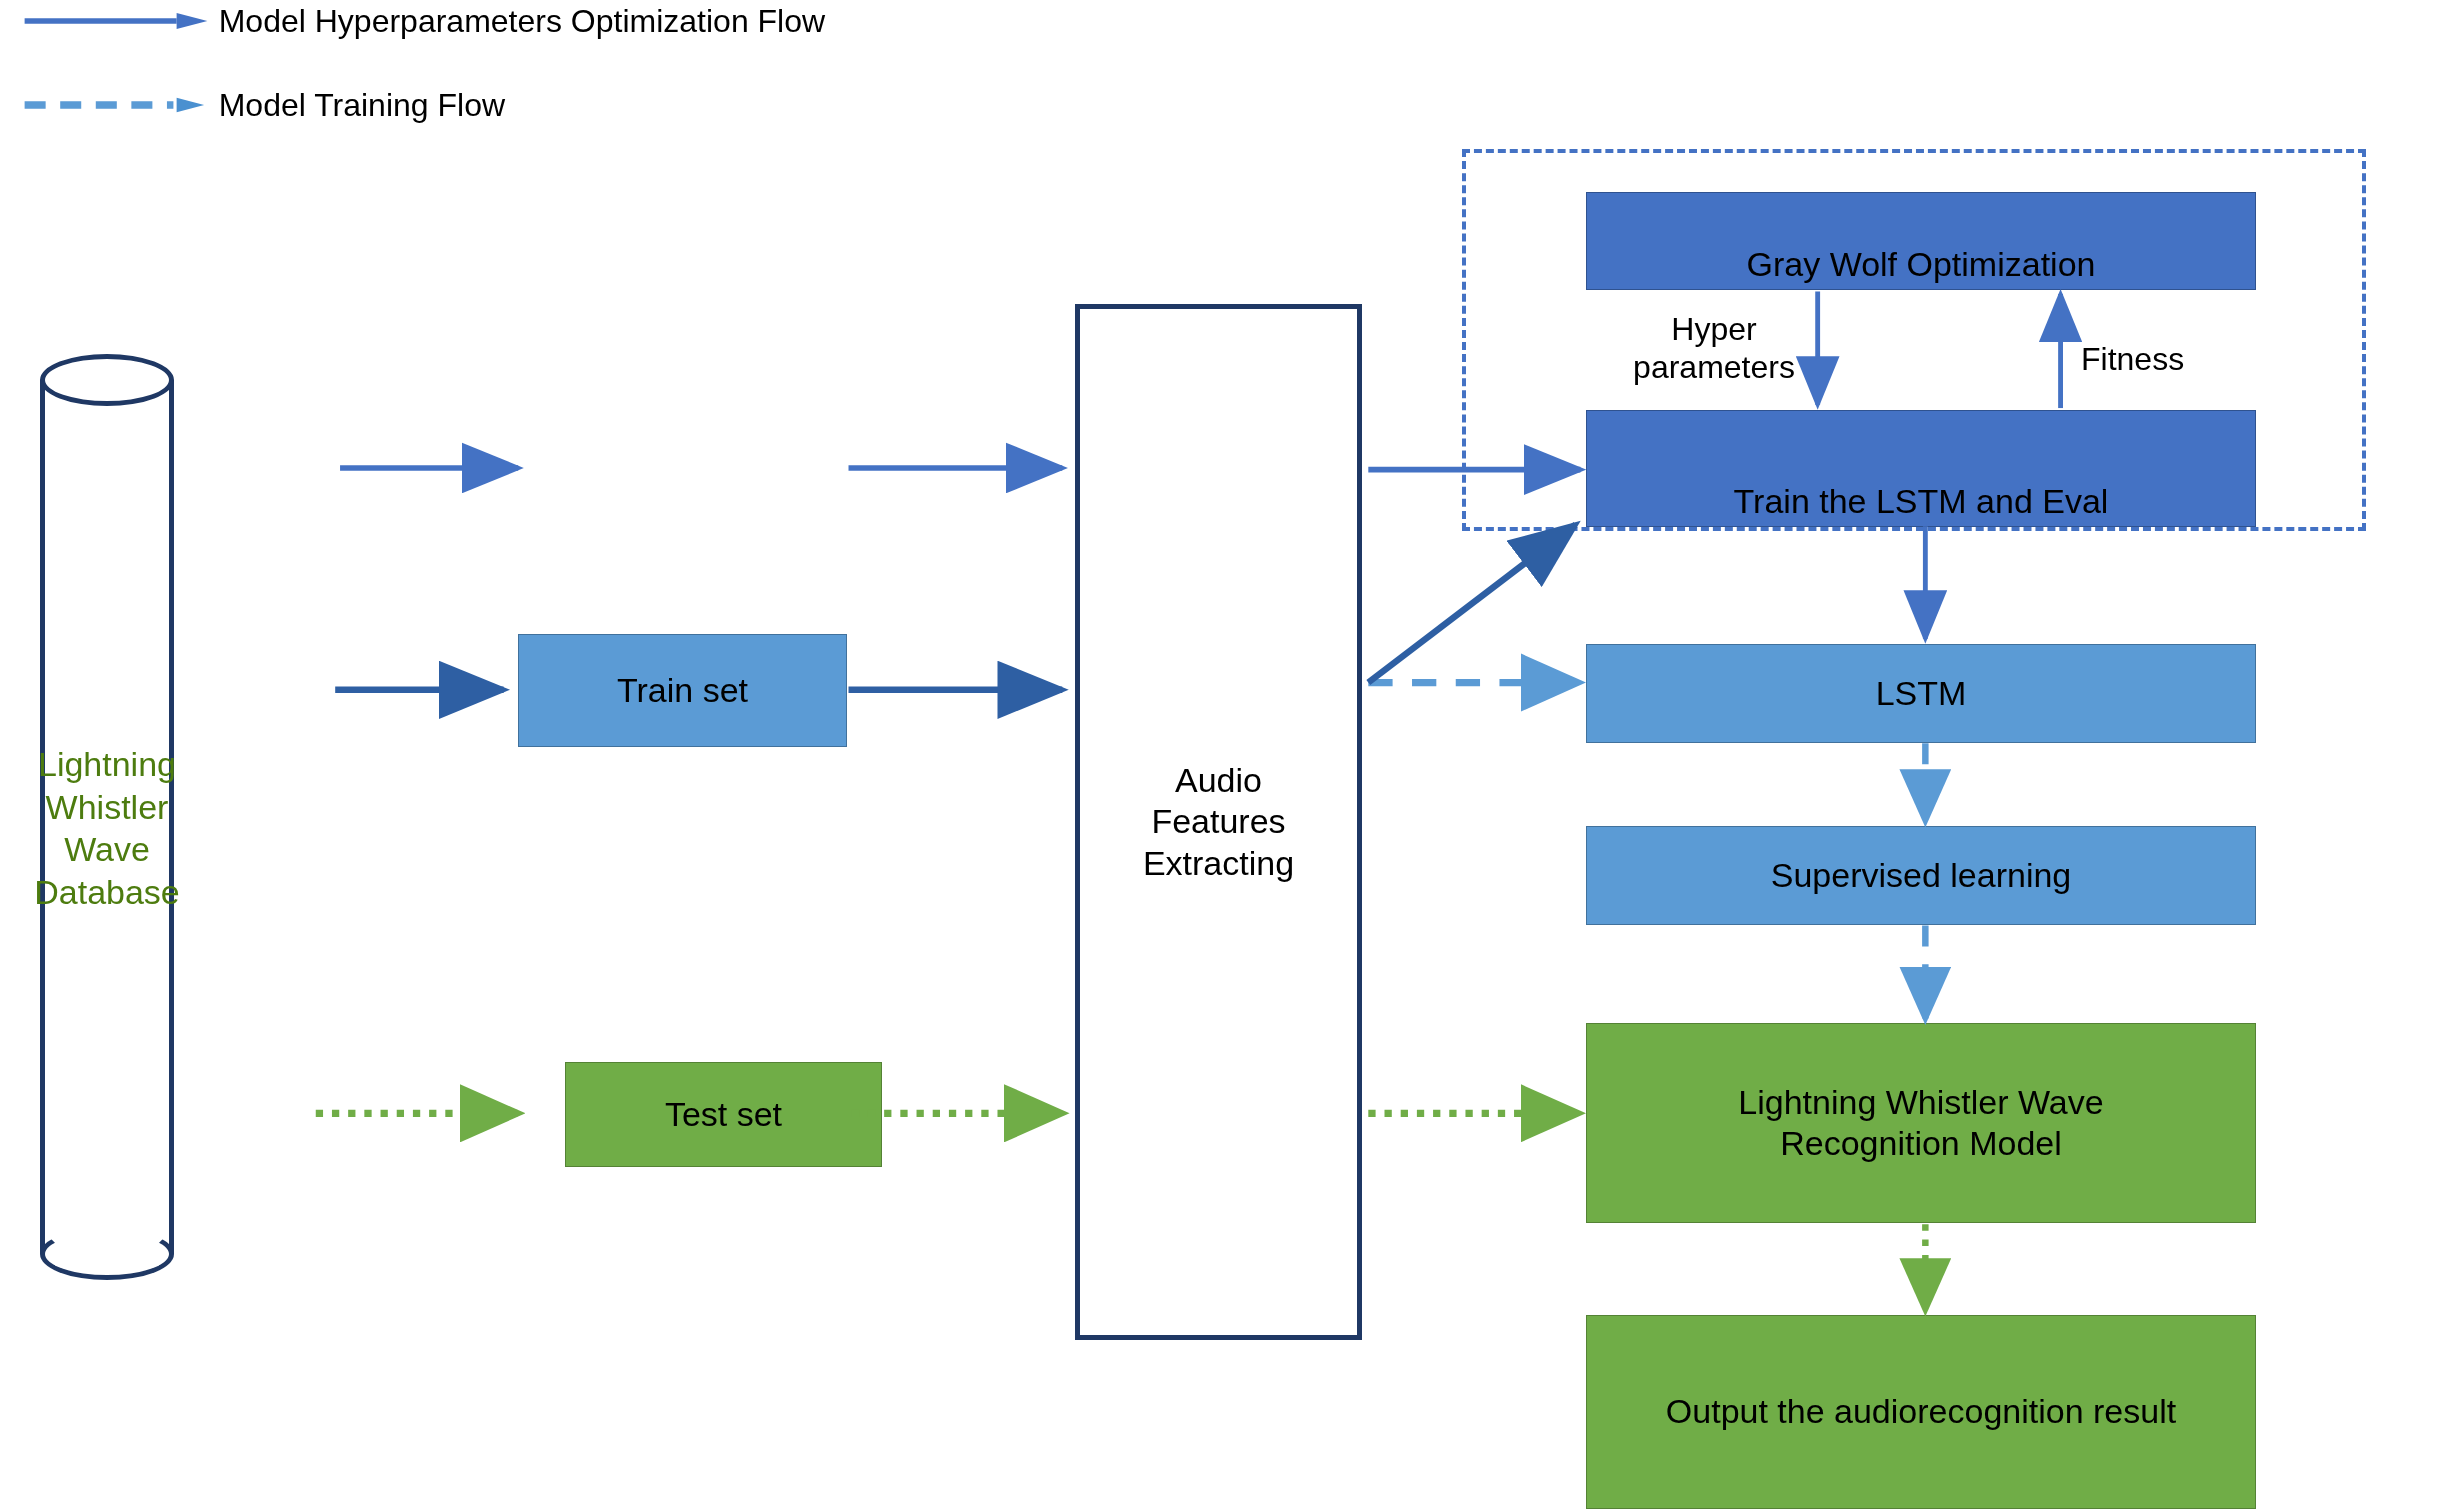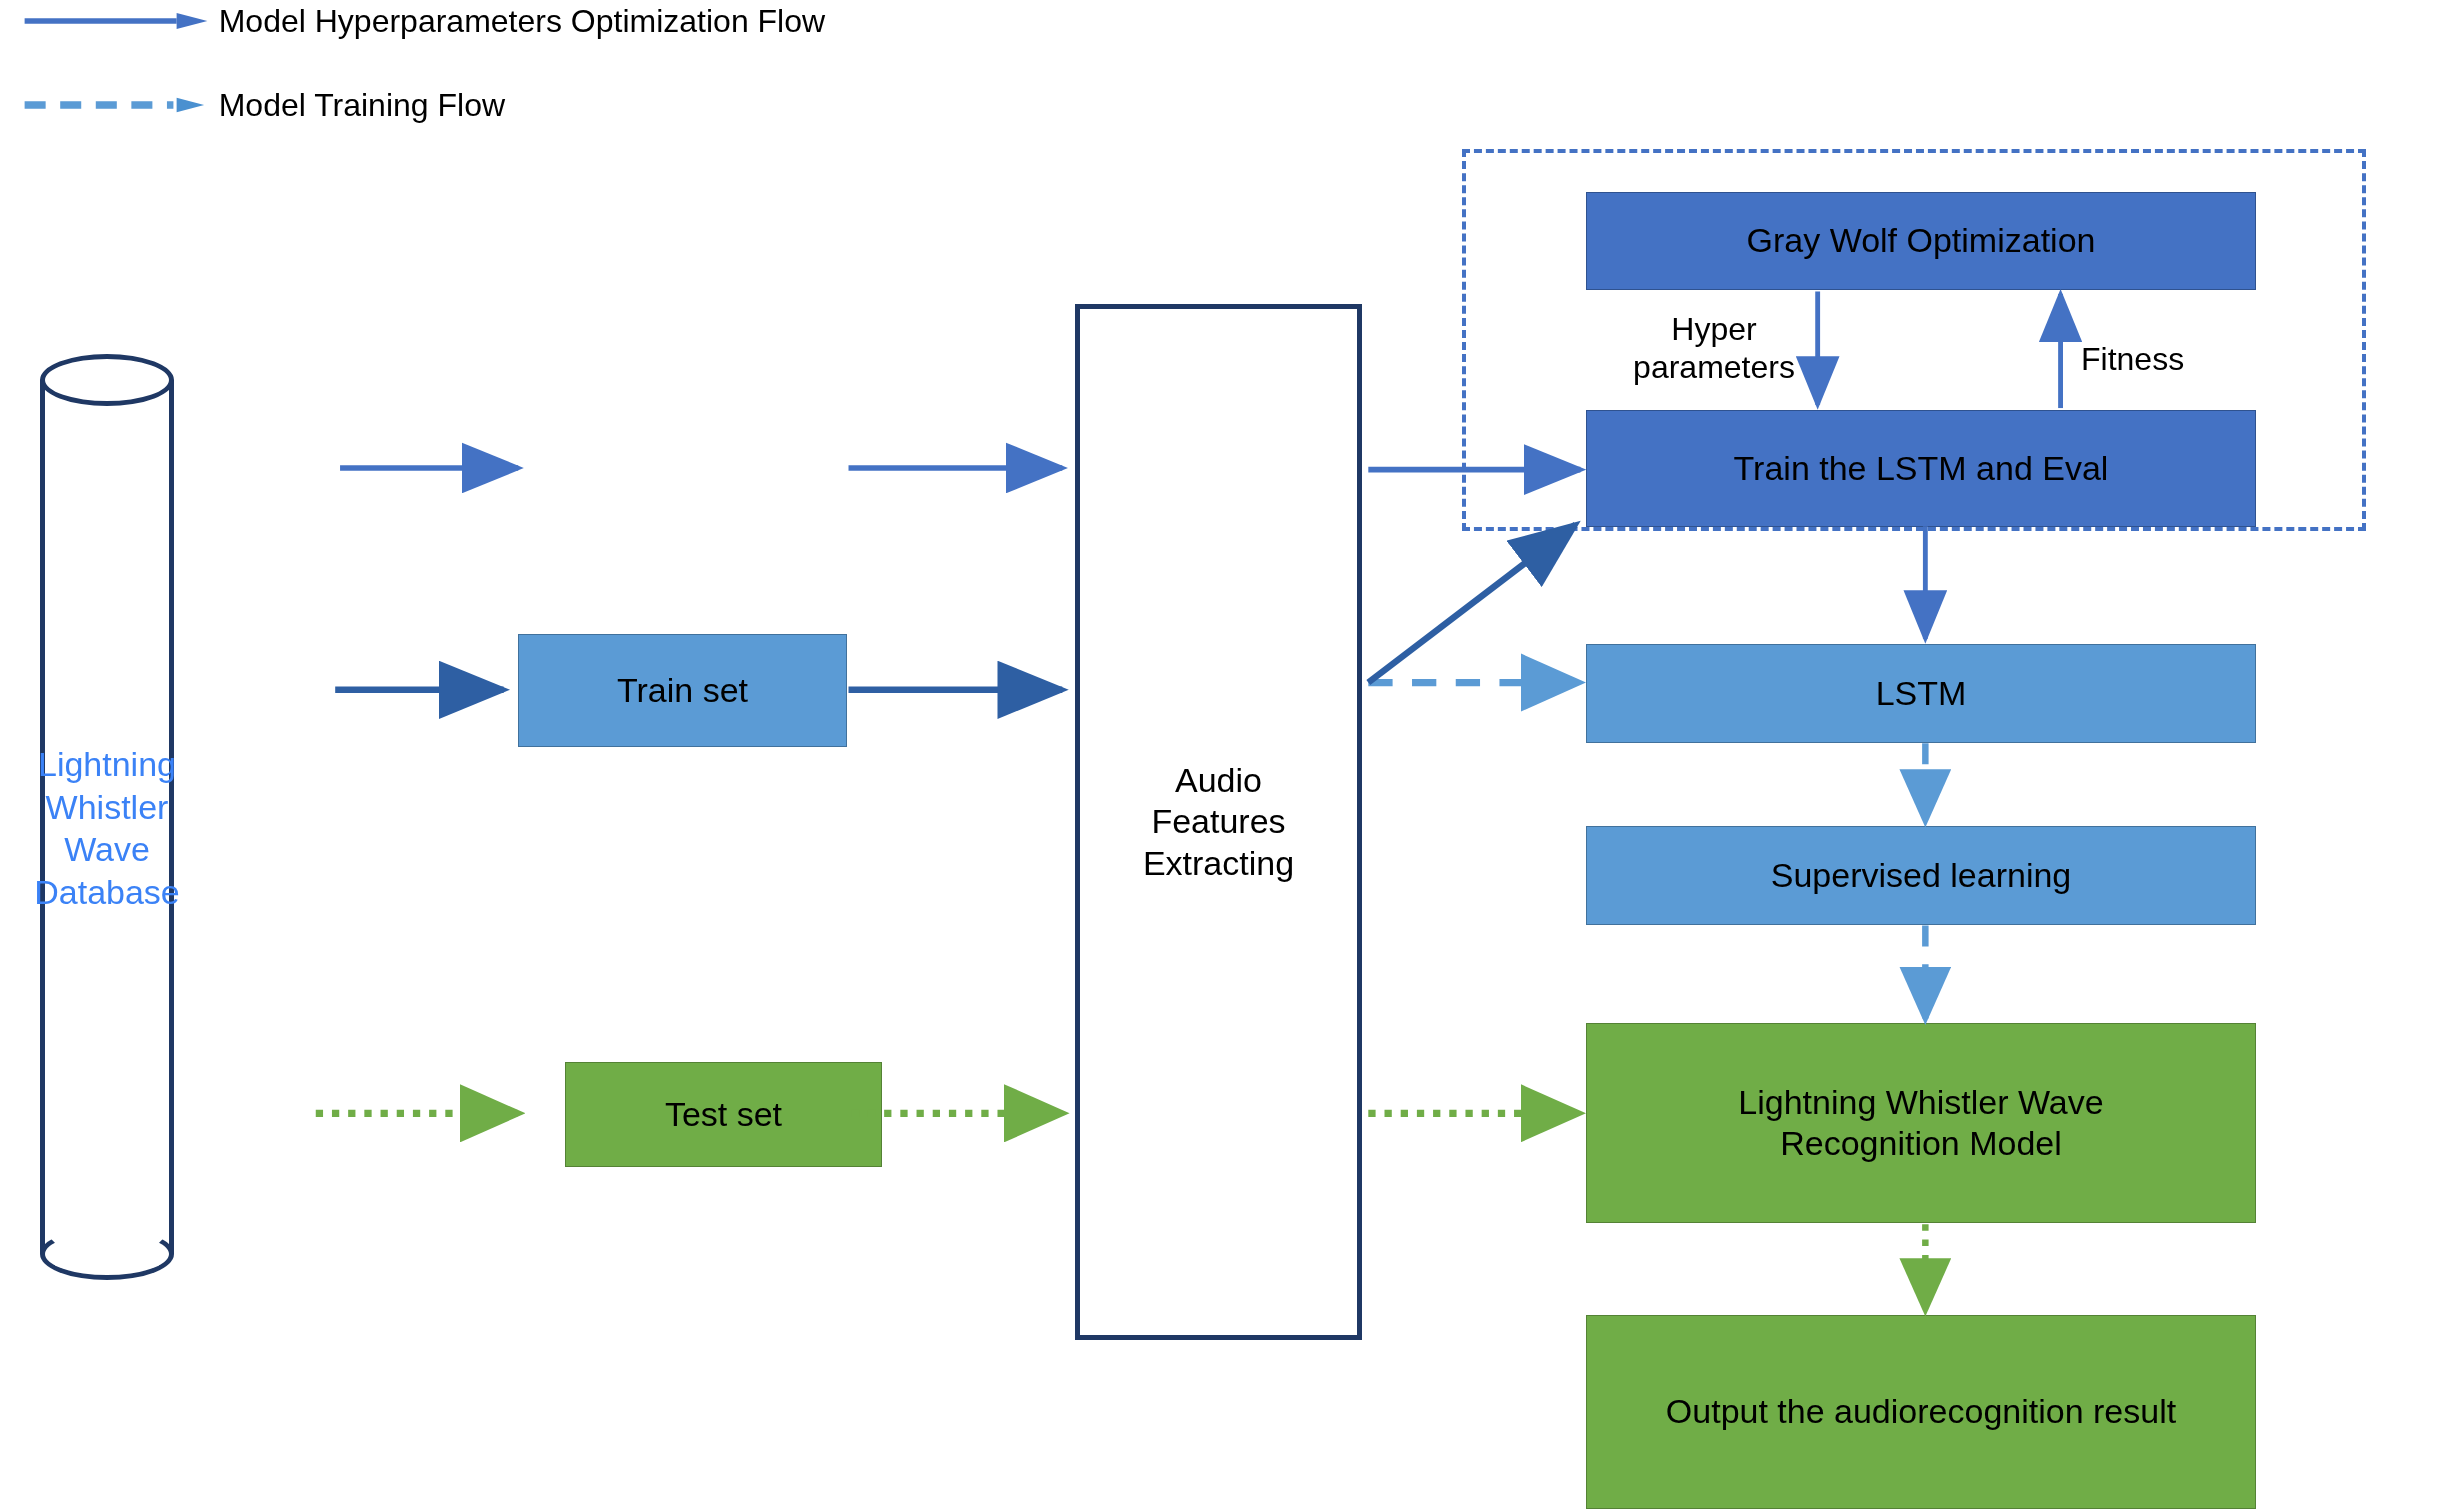--- a/index.html
+++ b/index.html
@@ -9,36 +9,36 @@
 
   
   .legend-row{position:absolute;display:flex;align-items:center;}
   .legend-label{font-size:32px;color:#000000;white-space:nowrap;line-height:1;}
   .legend-swatch{position:relative;width:186px;height:18px;margin-right:9.7px;}
 
   
   .node{position:absolute;box-sizing:border-box;display:flex;align-items:center;
         justify-content:center;text-align:center;color:#000000;font-size:34px;
         line-height:1.22;padding:3.2px 8px;}
-  .node.blue-dark{background:#4472C4;border:1.6px solid #2F528F;}
+  .node.blue-dark{background:#4472C4;border:1.6px solid #2F528F;align-items:flex-end;}
   .node.blue-light{background:#5B9BD5;border:1.6px solid #41719C;}
   .node.green{background:#70AD47;border:1.6px solid #548235;}
   .node.plain{background:#ffffff;border:5.7px solid #1F3864;}
 
   
   #db-cyl{position:absolute;left:40px;top:354px;width:134px;height:927px;}
   #db-cyl .body{position:absolute;left:0;top:26px;width:100%;height:874px;
       border-left:5.7px solid #1F3864;border-right:5.7px solid #1F3864;
       box-sizing:border-box;background:#ffffff;}
   #db-cyl .cap-top,#db-cyl .cap-bot{position:absolute;left:0;width:100%;height:52px;
       border:5.7px solid #1F3864;border-radius:50%;box-sizing:border-box;background:#ffffff;}
   #db-cyl .cap-top{top:0;}
   #db-cyl .cap-bot{top:874px;border-top-color:transparent;}
   #db-cyl .db-text{position:absolute;left:-8px;top:389px;width:150px;text-align:center;
-      font-size:34px;line-height:1.25;color:#3b82f6;}
+      font-size:34px;line-height:1.25;color:#4d7c0f;}
 
   
   #gwo-frame{position:absolute;left:1462px;top:149px;width:904px;height:382px;
       border:4.9px dashed #4472C4;box-sizing:border-box;background:transparent;}
 
   
   .edge-label{position:absolute;font-size:32px;color:#000000;line-height:1.2;white-space:nowrap;}
   .edge-label.wrap{white-space:normal;text-align:center;}
 
   svg.overlay{position:absolute;left:0;top:0;width:2450px;height:1510px;pointer-events:none;}

